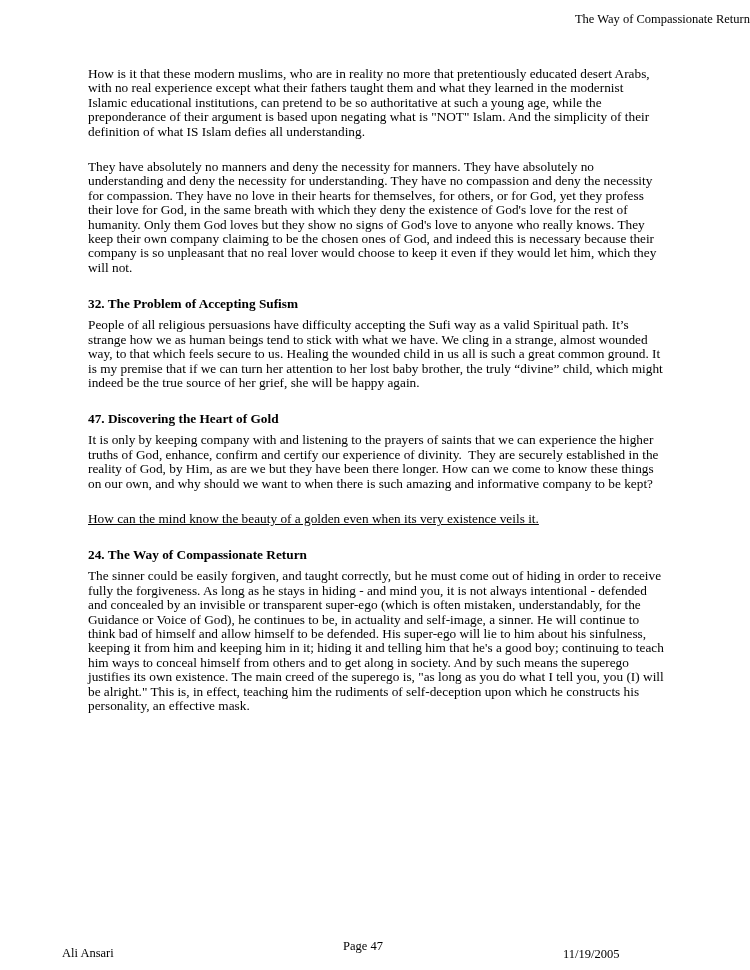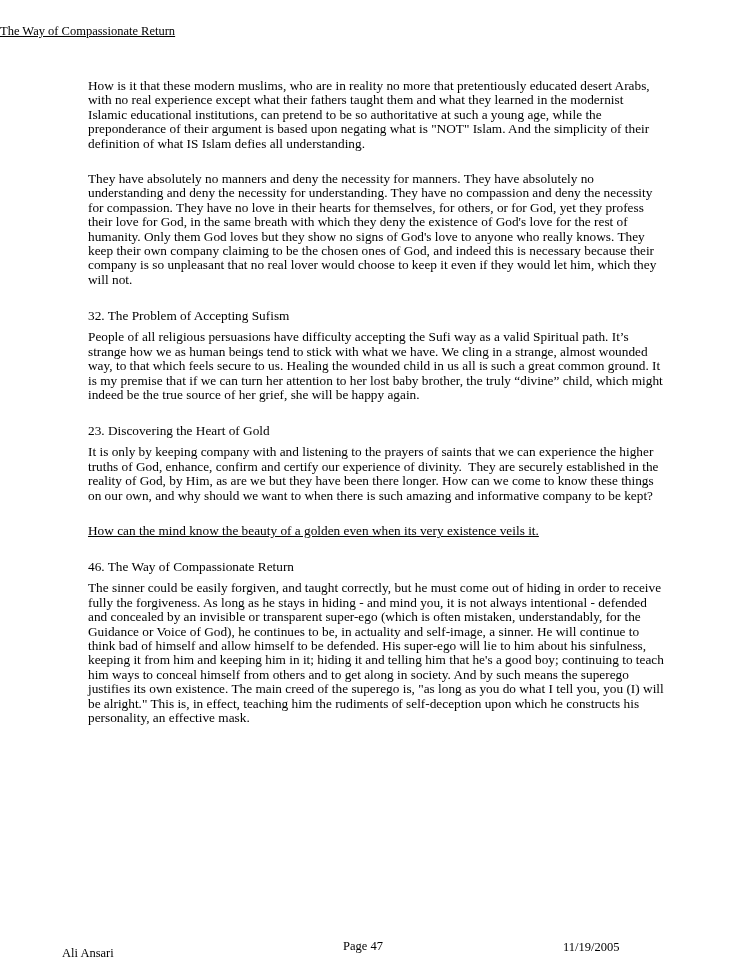--- a/index.html
+++ b/index.html
@@ -7,85 +7,84 @@
     position: relative;
     width: 750px;
     height: 970px;
     background: #ffffff;
     color: #000000;
     font-family: "Liberation Serif", serif;
     overflow: hidden;
     box-sizing: border-box;
   }
   .page-header {
-    padding-top: 24px;
-    text-align: left;
+    padding-top: 12px;
+    text-align: right;
     font-size: 12.5px;
     line-height: 14px;
-    text-decoration: underline;
   }
   .content {
     margin-left: 88px;
     margin-top: 41px;
     width: 585px;
     font-size: 13.3px;
     line-height: 14.4px;
     text-align: left;
   }
   p.body-par {
     margin: 0 8px 21px 0;
     white-space: pre-wrap;
   }
   h2.section-heading {
     font-size: 13.3px;
     line-height: 15px;
-    font-weight: normal;
+    font-weight: bold;
     margin: 13px 0 7px 0;
   }
   p.quote-par {
     margin: 7px 0 21px 0;
     text-decoration: underline;
     white-space: pre-wrap;
   }
   .page-footer {
     position: absolute;
     top: 939px;
     left: 0;
     width: 750px;
     font-size: 12.5px;
     line-height: 14px;
   }
   .page-footer .footer-left   { position: absolute; left: 62px;  top: 7px; }
   .page-footer .footer-center { position: absolute; left: 343px; top: 0; }
-  .page-footer .footer-right  { position: absolute; left: 563px; top: 1px; }
+  .page-footer .footer-right  { position: absolute; left: 563px; top: 8px; }
 </style>
 </head>
 <body>
 
 <div class="page">
 
   <div class="page-header">
     <span>The Way of Compassionate Return</span>
   </div>
 
   <div class="content">
 
     <p class="body-par">How is it that these modern muslims, who are in reality no more that pretentiously educated desert Arabs, with no real experience except what their fathers taught them and what they learned in the modernist Islamic educational institutions, can pretend to be so authoritative at such a young age, while the preponderance of their argument is based upon negating what is "NOT" Islam. And the simplicity of their definition of what IS Islam defies all understanding.</p>
 
     <p class="body-par">They have absolutely no manners and deny the necessity for manners. They have absolutely no understanding and deny the necessity for understanding. They have no compassion and deny the necessity for compassion. They have no love in their hearts for themselves, for others, or for God, yet they profess their love for God, in the same breath with which they deny the existence of God's love for the rest of humanity. Only them God loves but they show no signs of God's love to anyone who really knows. They keep their own company claiming to be the chosen ones of God, and indeed this is necessary because their company is so unpleasant that no real lover would choose to keep it even if they would let him, which they will not.</p>
 
     <h2 class="section-heading">32. The Problem of Accepting Sufism</h2>
     <p class="body-par">People of all religious persuasions have difficulty accepting the Sufi way as a valid Spiritual path. It’s strange how we as human beings tend to stick with what we have. We cling in a strange, almost wounded way, to that which feels secure to us. Healing the wounded child in us all is such a great common ground. It is my premise that if we can turn her attention to her lost baby brother, the truly “divine” child, which might indeed be the true source of her grief, she will be happy again.</p>
 
-    <h2 class="section-heading">23. Discovering the Heart of Gold</h2>
+    <h2 class="section-heading">47. Discovering the Heart of Gold</h2>
     <p class="body-par">It is only by keeping company with and listening to the prayers of saints that we can experience the higher truths of God, enhance, confirm and certify our experience of divinity.  They are securely established in the reality of God, by Him, as are we but they have been there longer. How can we come to know these things on our own, and why should we want to when there is such amazing and informative company to be kept?</p>
 
     <p class="quote-par">How can the mind know the beauty of a golden even when its very existence veils it.</p>
 
-    <h2 class="section-heading">46. The Way of Compassionate Return</h2>
+    <h2 class="section-heading">24. The Way of Compassionate Return</h2>
     <p class="body-par">The sinner could be easily forgiven, and taught correctly, but he must come out of hiding in order to receive fully the forgiveness. As long as he stays in hiding - and mind you, it is not always intentional - defended and concealed by an invisible or transparent super-ego (which is often mistaken, understandably, for the Guidance or Voice of God), he continues to be, in actuality and self-image, a sinner. He will continue to think bad of himself and allow himself to be defended. His super-ego will lie to him about his sinfulness, keeping it from him and keeping him in it; hiding it and telling him that he's a good boy; continuing to teach him ways to conceal himself from others and to get along in society. And by such means the superego justifies its own existence. The main creed of the superego is, "as long as you do what I tell you, you (I) will be alright." This is, in effect, teaching him the rudiments of self-deception upon which he constructs his personality, an effective mask.</p>
 
   </div>
 
   <div class="page-footer">
     <span class="footer-left">Ali Ansari</span>
     <span class="footer-center">Page 47</span>
     <span class="footer-right">11/19/2005</span>
   </div>
 

